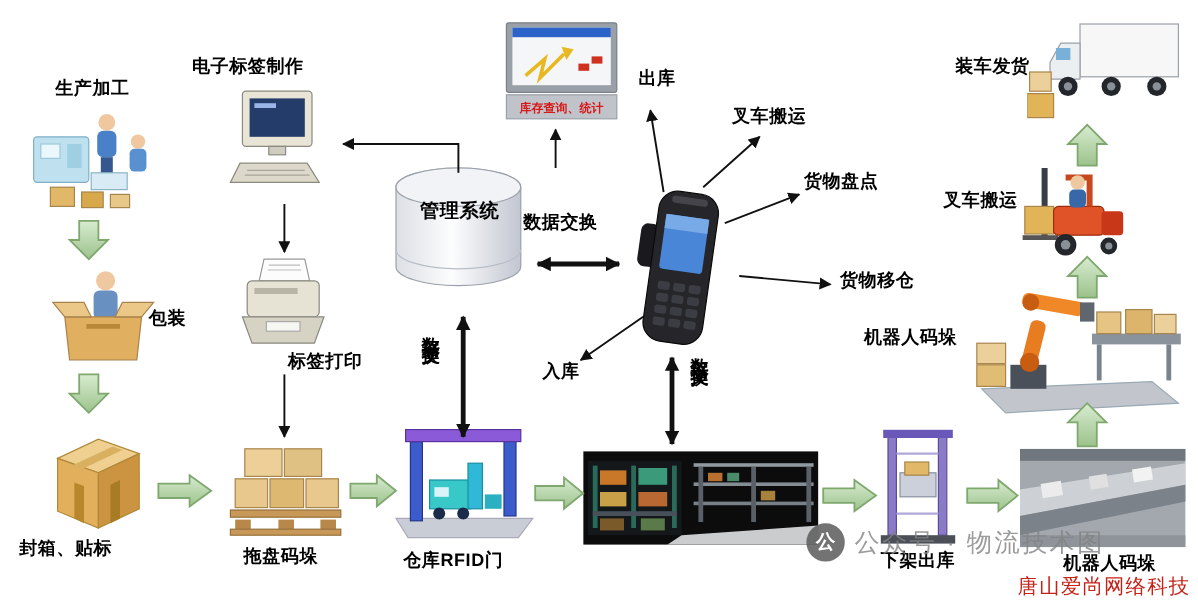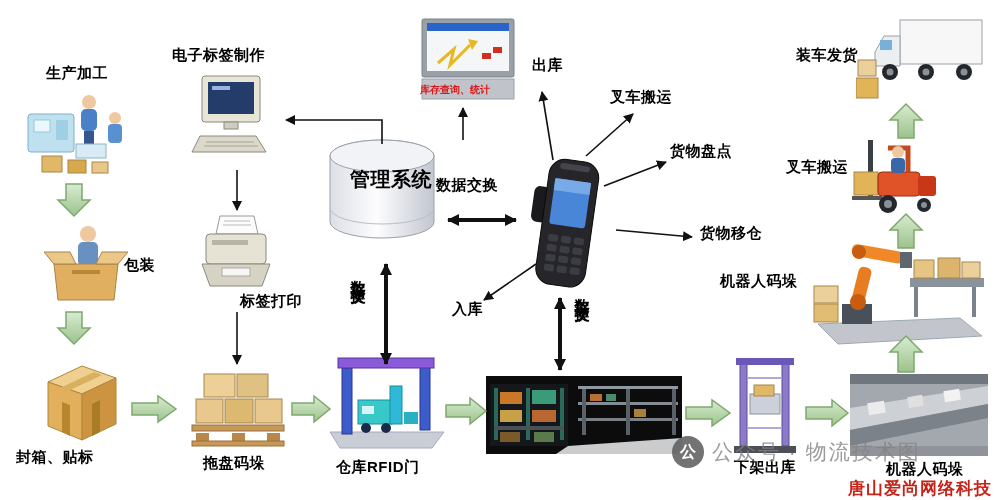--- a/index.html
+++ b/index.html
@@ -13,35 +13,35 @@
     white-space:nowrap; letter-spacing:.5px; z-index:5;
   }
   .lbl.wrap { white-space:normal; text-align:center; line-height:1.35; }
   .vlbl {
     position:absolute; font-size:15px; font-weight:600; color:#000;
     writing-mode:vertical-lr; text-orientation:upright; letter-spacing:3px; z-index:5;
   }
   .illus { position:absolute; z-index:2; }
   .illus svg { display:block; width:100%; height:100%; }
   #arrows { position:absolute; left:0; top:0; width:998px; height:500px; z-index:3; pointer-events:none; }
-  #cyl-label { font-size:20px; }
+  #cyl-label { font-size:16px; }
   #screen-label {
     position:absolute; z-index:6; font-size:10px; font-weight:bold; color:#d81818;
-    width:96px; text-align:left; white-space:nowrap;
+    width:96px; text-align:center; white-space:nowrap;
   }
   #watermark {
     position:absolute; left:672px; top:436px; z-index:8; display:flex; align-items:center; gap:8px;
   }
   #wm-circle {
     width:32px; height:32px; border-radius:50%; background:rgba(90,90,90,.85);
     color:#fff; font-size:16px; font-weight:bold; display:flex; align-items:center; justify-content:center;
   }
   #wm-text { font-size:21px; color:rgba(130,130,130,.8); letter-spacing:2px; white-space:nowrap;text-align:center; }
   #brand {
-    position:absolute; right:6px; top:477px; z-index:8; font-size:17px; font-weight:bold;
+    position:absolute; right:6px; top:477px; z-index:8; font-size:17px; font-weight:normal;
     color:#c42318; letter-spacing:1px; white-space:nowrap;
   }
 </style>
 </head>
 <body>
 
 <div id="stage">
 
   <svg id="arrows">
     <defs>
@@ -341,21 +341,21 @@
           <rect x="41" y="100" width="10" height="7" rx="2" fill="#3c3c44"></rect>
           <rect x="54" y="100" width="10" height="7" rx="2" fill="#3c3c44"></rect>
         <rect x="28" y="110" width="10" height="7" rx="2" fill="#3c3c44"></rect>
           <rect x="41" y="110" width="10" height="7" rx="2" fill="#3c3c44"></rect>
           <rect x="54" y="110" width="10" height="7" rx="2" fill="#3c3c44"></rect>
       </g>
     </svg>
   </div>
 
   <div class="lbl" style="left:46px;top:64px">生产加工</div>
-  <div class="lbl" style="left:172px;top:46px">电子标签制作</div>
+  <div class="lbl" style="left:160px;top:46px">电子标签制作</div>
   <div class="lbl" style="left:124px;top:256px">包装</div>
   <div class="lbl" style="left:240px;top:292px">标签打印</div>
   <div class="lbl" style="left:16px;top:448px">封箱、贴标</div>
   <div class="lbl" style="left:203px;top:454px">拖盘码垛</div>
   <div class="lbl" style="left:336px;top:458px">仓库RFID门</div>
   <div class="lbl" style="left:734px;top:458px">下架出库</div>
   <div class="lbl" style="left:886px;top:460px">机器人码垛</div>
   <div class="lbl" style="left:720px;top:272px">机器人码垛</div>
   <div class="lbl" style="left:786px;top:158px">叉车搬运</div>
   <div class="lbl" style="left:796px;top:46px">装车发货</div>

